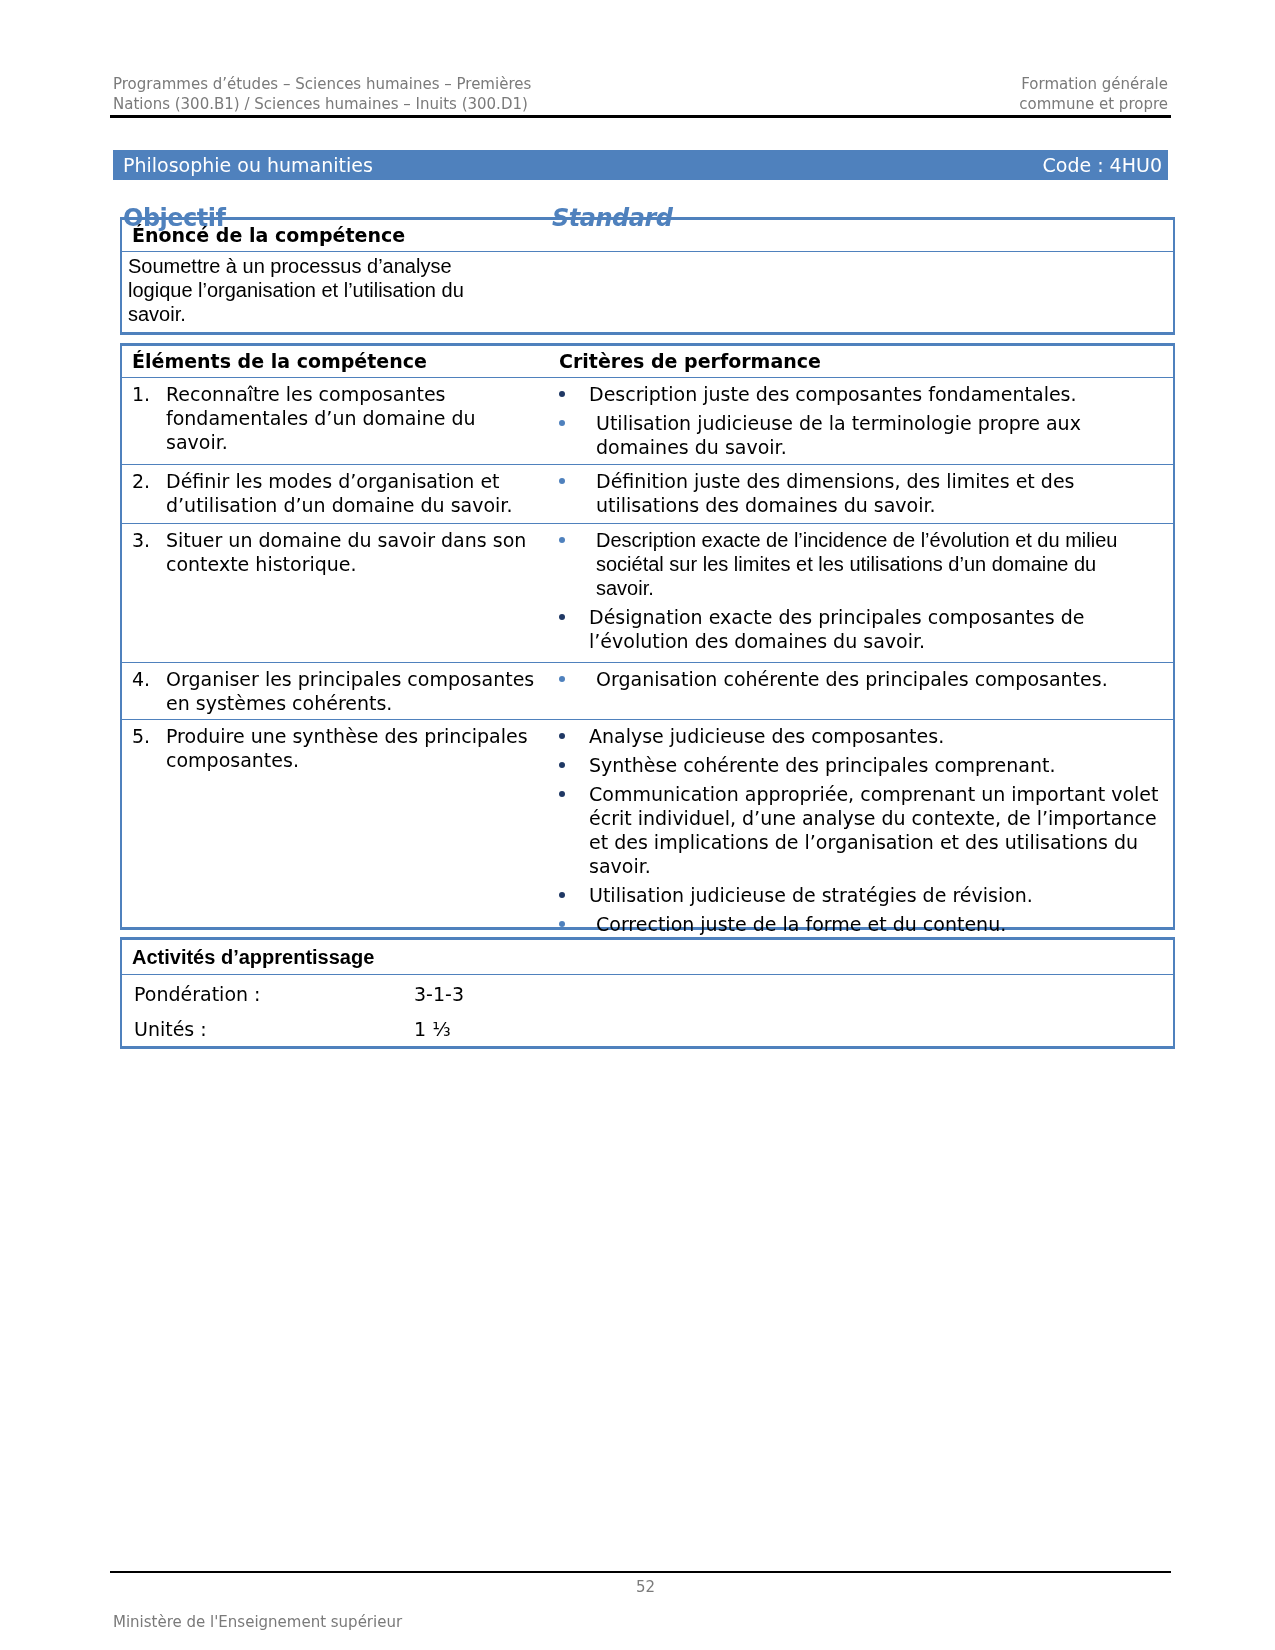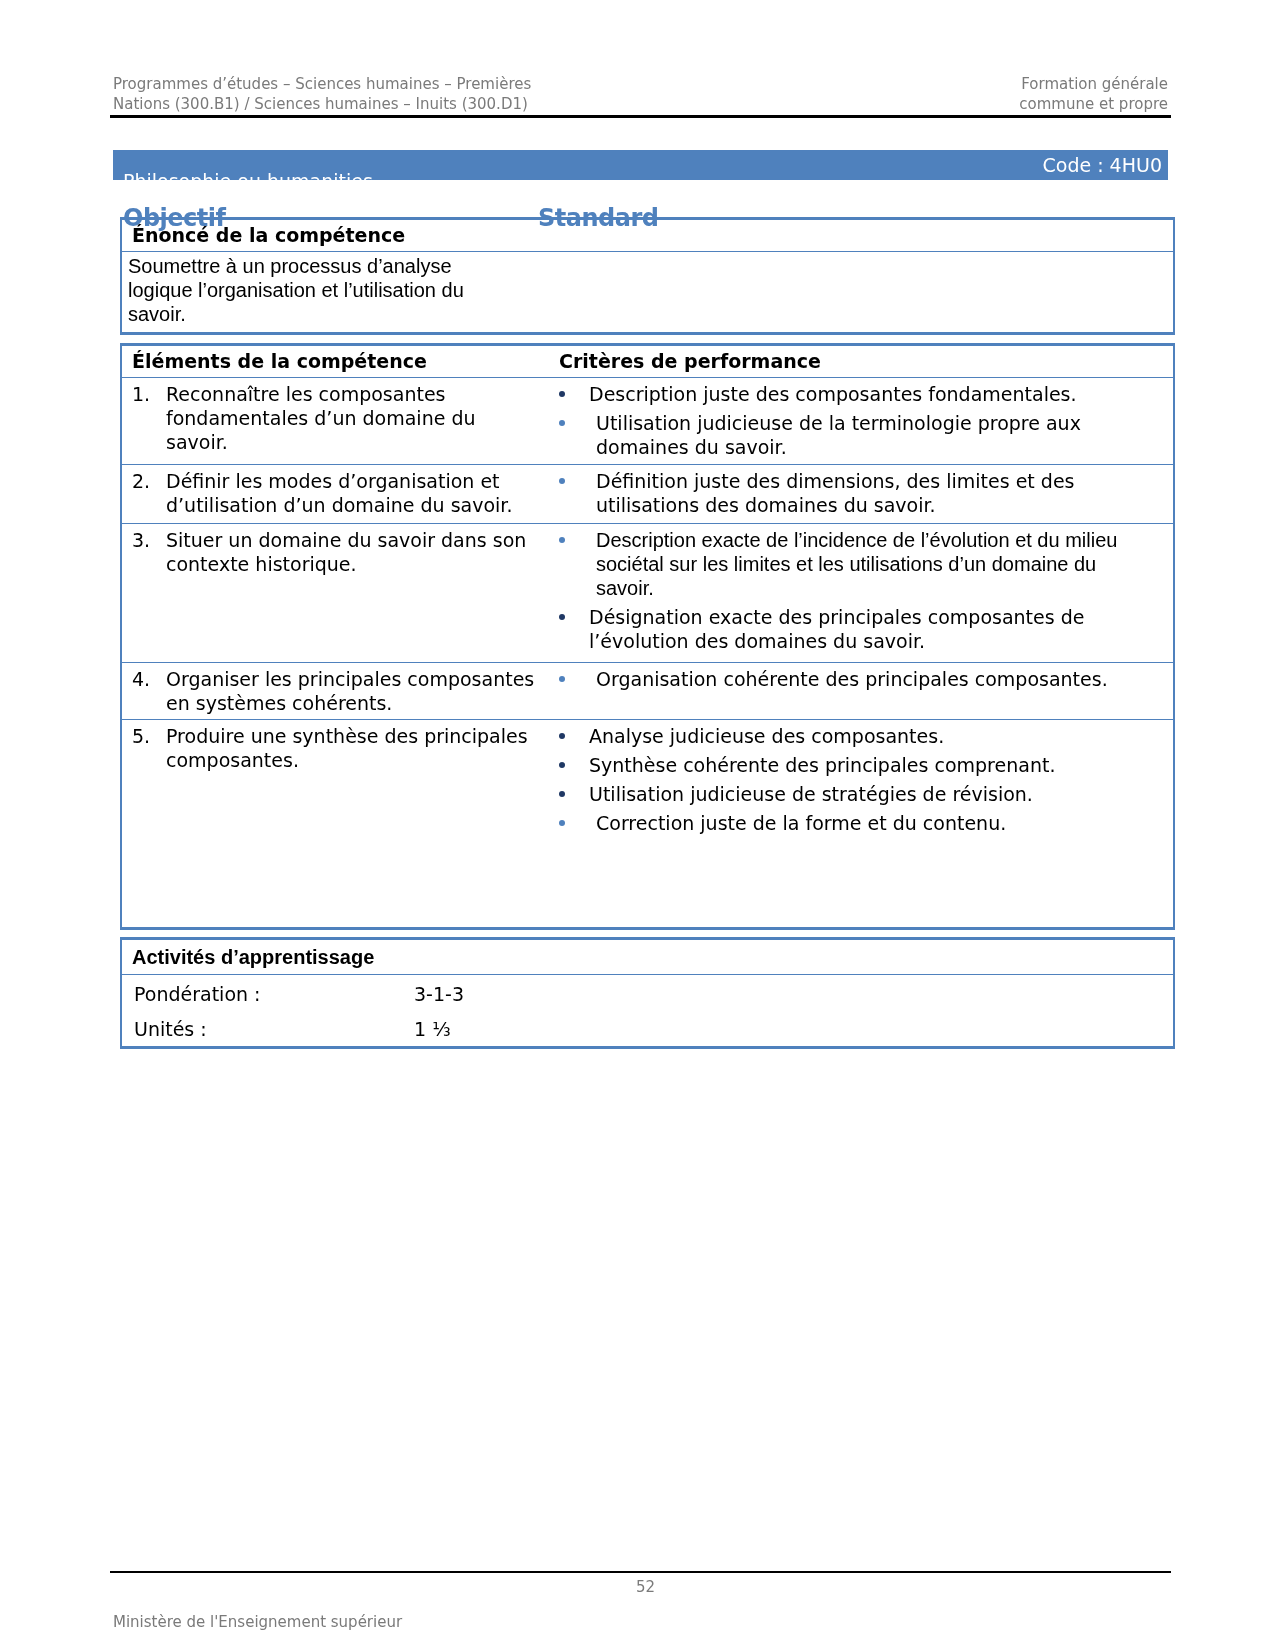--- a/index.html
+++ b/index.html
@@ -6,28 +6,28 @@
   body { width: 1275px; height: 1650px; position: relative; overflow: hidden;
          font-family: "DejaVu Sans", sans-serif; color: #000; }
   .page-header { position: absolute; left: 113px; top: 74px; width: 1055px; height: 42px;
                  font-size: 15px; color: #7a7a7a; line-height: 20px; }
   .page-header .left { position: absolute; left: 0; top: 0; }
   .page-header .right { position: absolute; right: 0; top: 0; text-align: right; }
   .header-rule { position: absolute; left: 110px; top: 115px; width: 1061px; height: 3px; background: #000; }
 
   .title-bar { position: absolute; left: 113px; top: 150px; width: 1055px; height: 30px;
                background: #4f81bd; color: #fff; font-size: 19px; line-height: 30px; }
-  .title-bar .left { position: absolute; left: 10px; top: 16px; }
+  .title-bar .left { position: absolute; left: 10px; top: 0; }
   .title-bar .right { position: absolute; right: 6px; top: 0; }
 
   .col-heads { position: absolute; left: 113px; top: 183px; width: 1055px; height: 32px; }
   .col-heads span { position: absolute; top: 0; font-size: 24px; font-weight: bold;
                     color: #4f81bd; letter-spacing: -0.5px; margin-top: 21px; }
   .col-heads .obj { left: 10px; }
-  .col-heads .std { left: 425px; }
+  .col-heads .std { left: 439px; font-style: italic; }
 
   .box { position: absolute; left: 120px; width: 1051px; border: 2px solid #4f81bd;
          border-top-width: 3px; border-bottom-width: 3px; }
   .box .hdr { font-weight: bold; font-size: 19px; padding: 0 10px; height: 31px; line-height: 31px;
               border-bottom: 1px solid #4f81bd; }
 
   #enonce { top: 217px; height: 112px; }
   #enonce .body { padding: 2px 10px 0 6px; font-family: "Liberation Sans", sans-serif;
                   font-size: 20px; line-height: 24px; width: 360px; }
 
@@ -159,20 +159,24 @@
           <div class="crit-item">
             <span class="bullet" style="background: rgb(31, 56, 100);"></span>
             <span class="txt">Analyse judicieuse des composantes.</span>
           </div>
           <div class="crit-item">
             <span class="bullet" style="background: rgb(31, 56, 100);"></span>
             <span class="txt">Synthèse cohérente des principales comprenant.</span>
           </div>
           <div class="crit-item">
             <span class="bullet" style="background: rgb(31, 56, 100);"></span>
+            <span class="txt">Communication appropriée, comprenant un important volet écrit individuel,  d’une analyse du contexte, de l’importance et des implications de l’organisation et des utilisations du savoir.</span>
+          </div>
+          <div class="crit-item">
+            <span class="bullet" style="background: rgb(31, 56, 100);"></span>
             <span class="txt">Utilisation judicieuse de stratégies de révision.</span>
           </div>
           <div class="crit-item indent">
             <span class="bullet" style="background: rgb(79, 129, 189);"></span>
             <span class="txt">Correction juste de la forme et du contenu.</span>
           </div>
         </div>
       </div>
     </div>
 </div>

